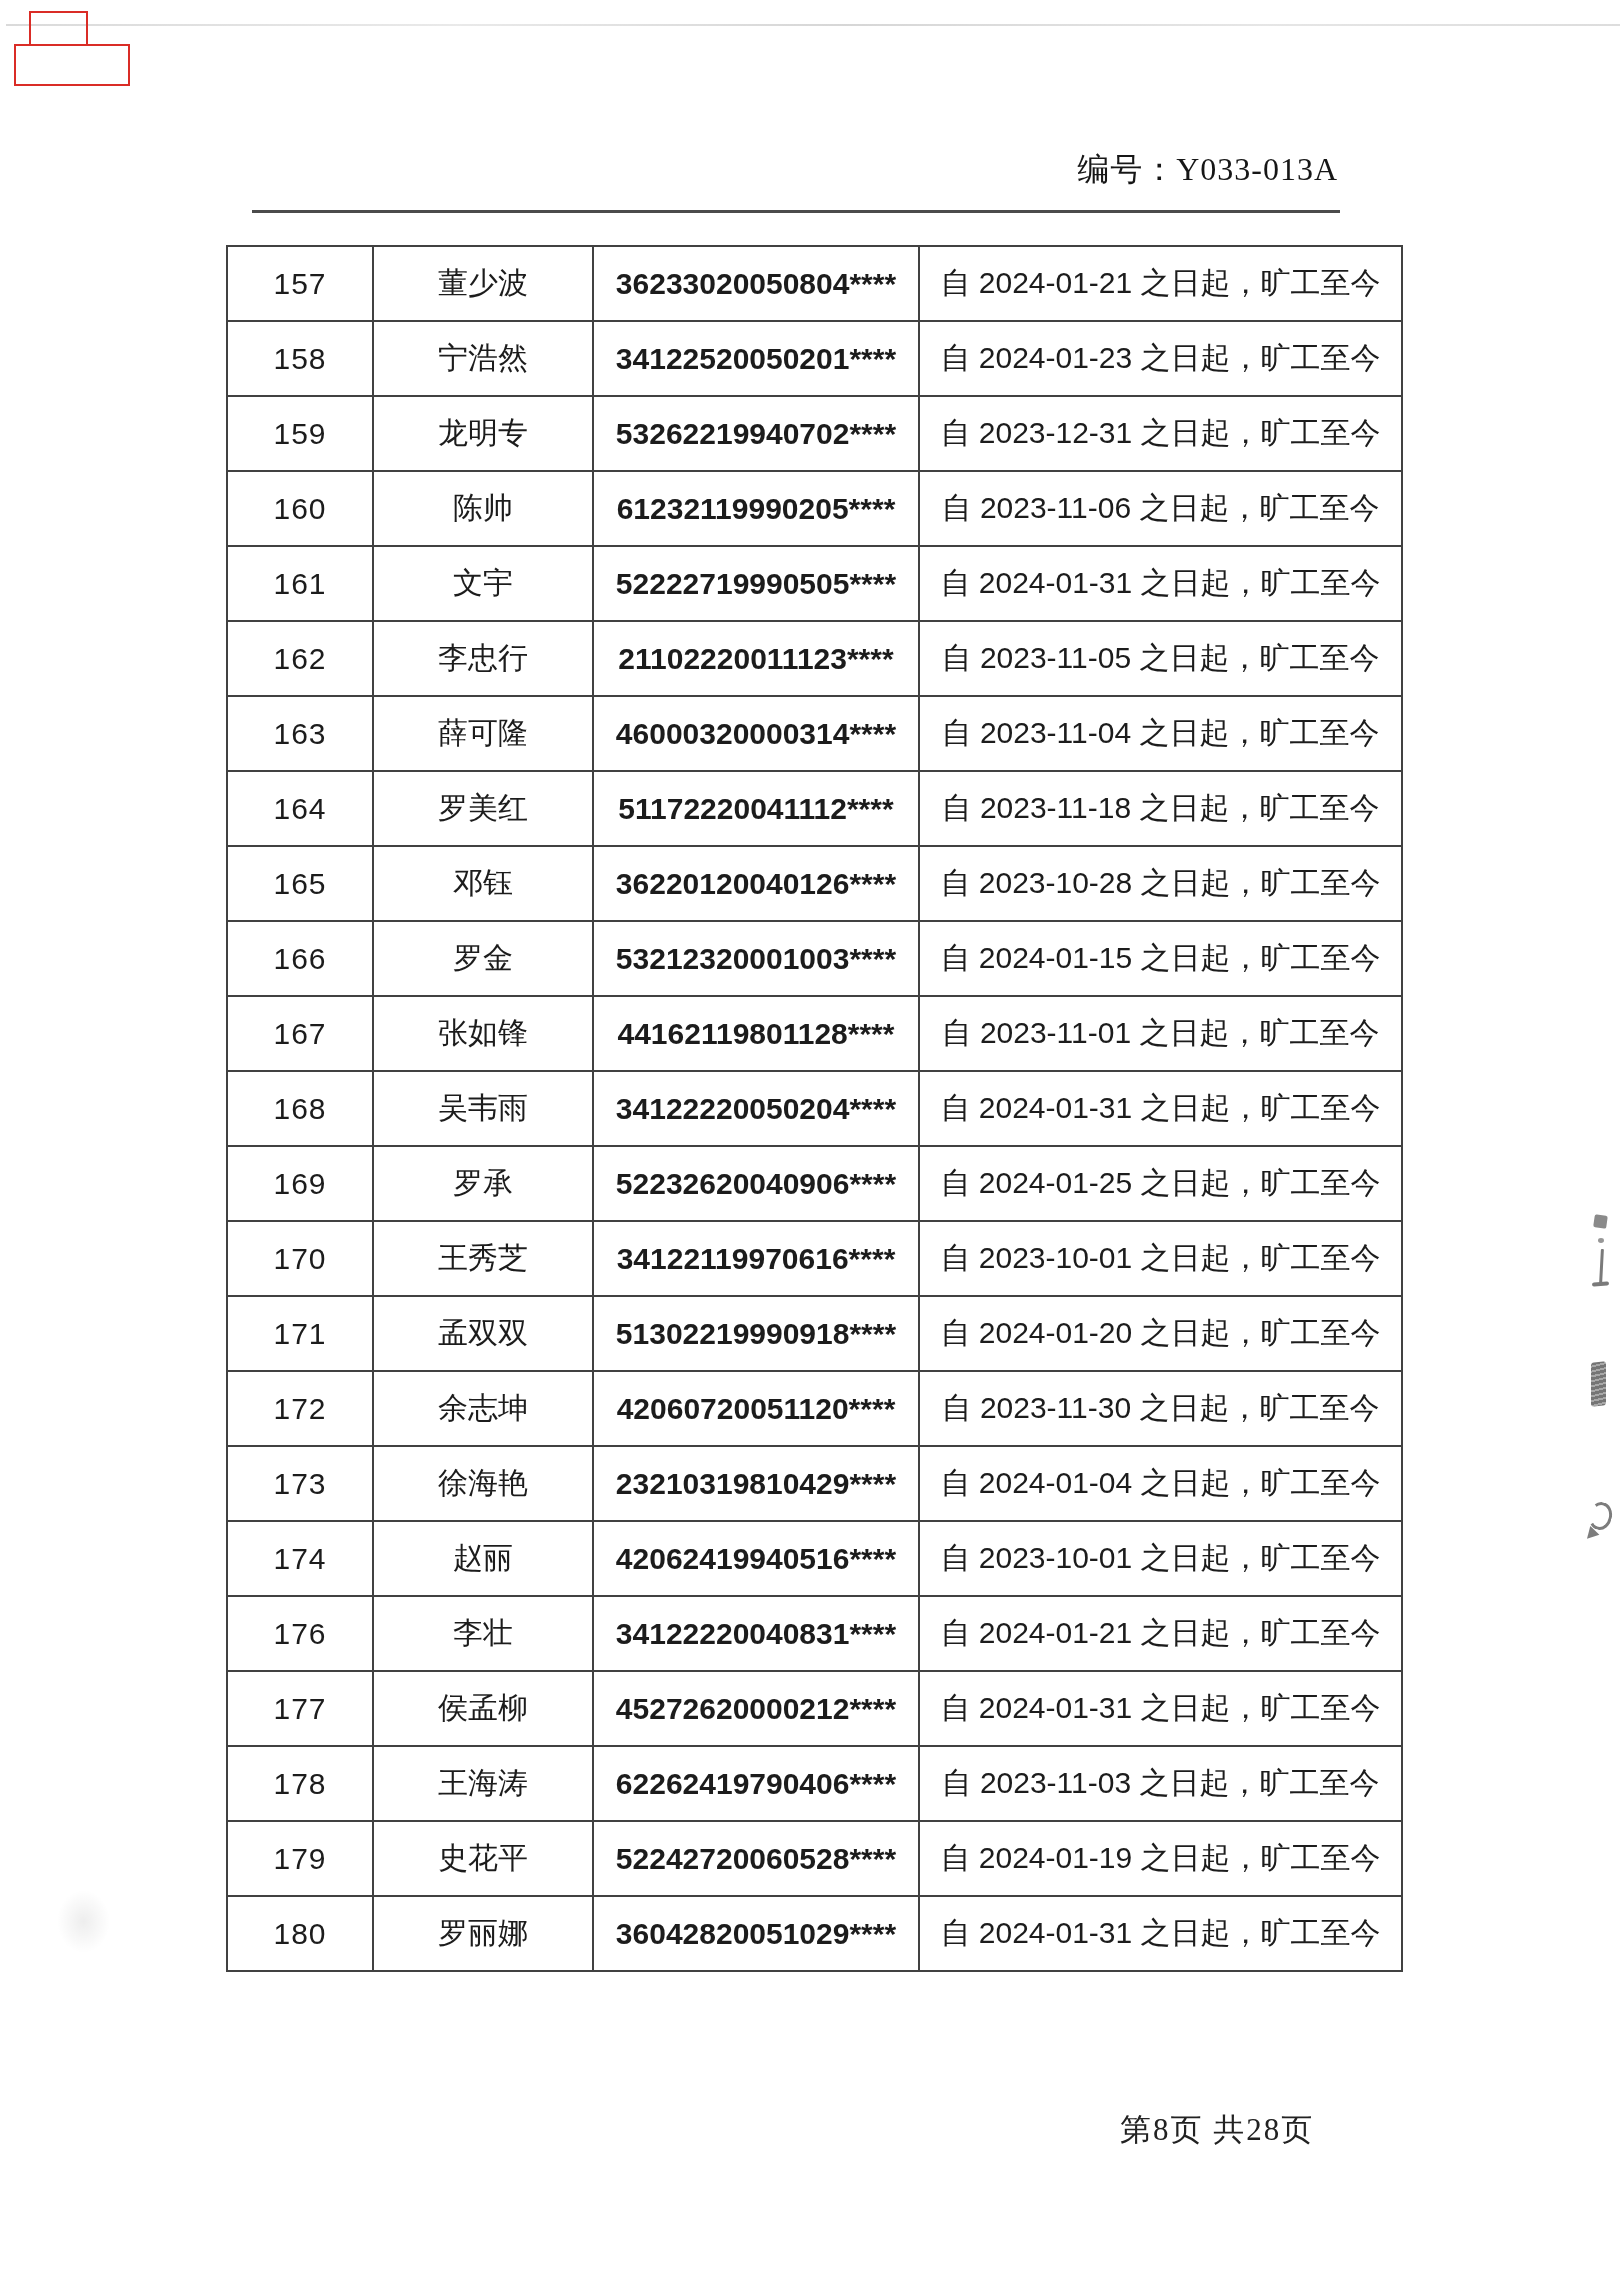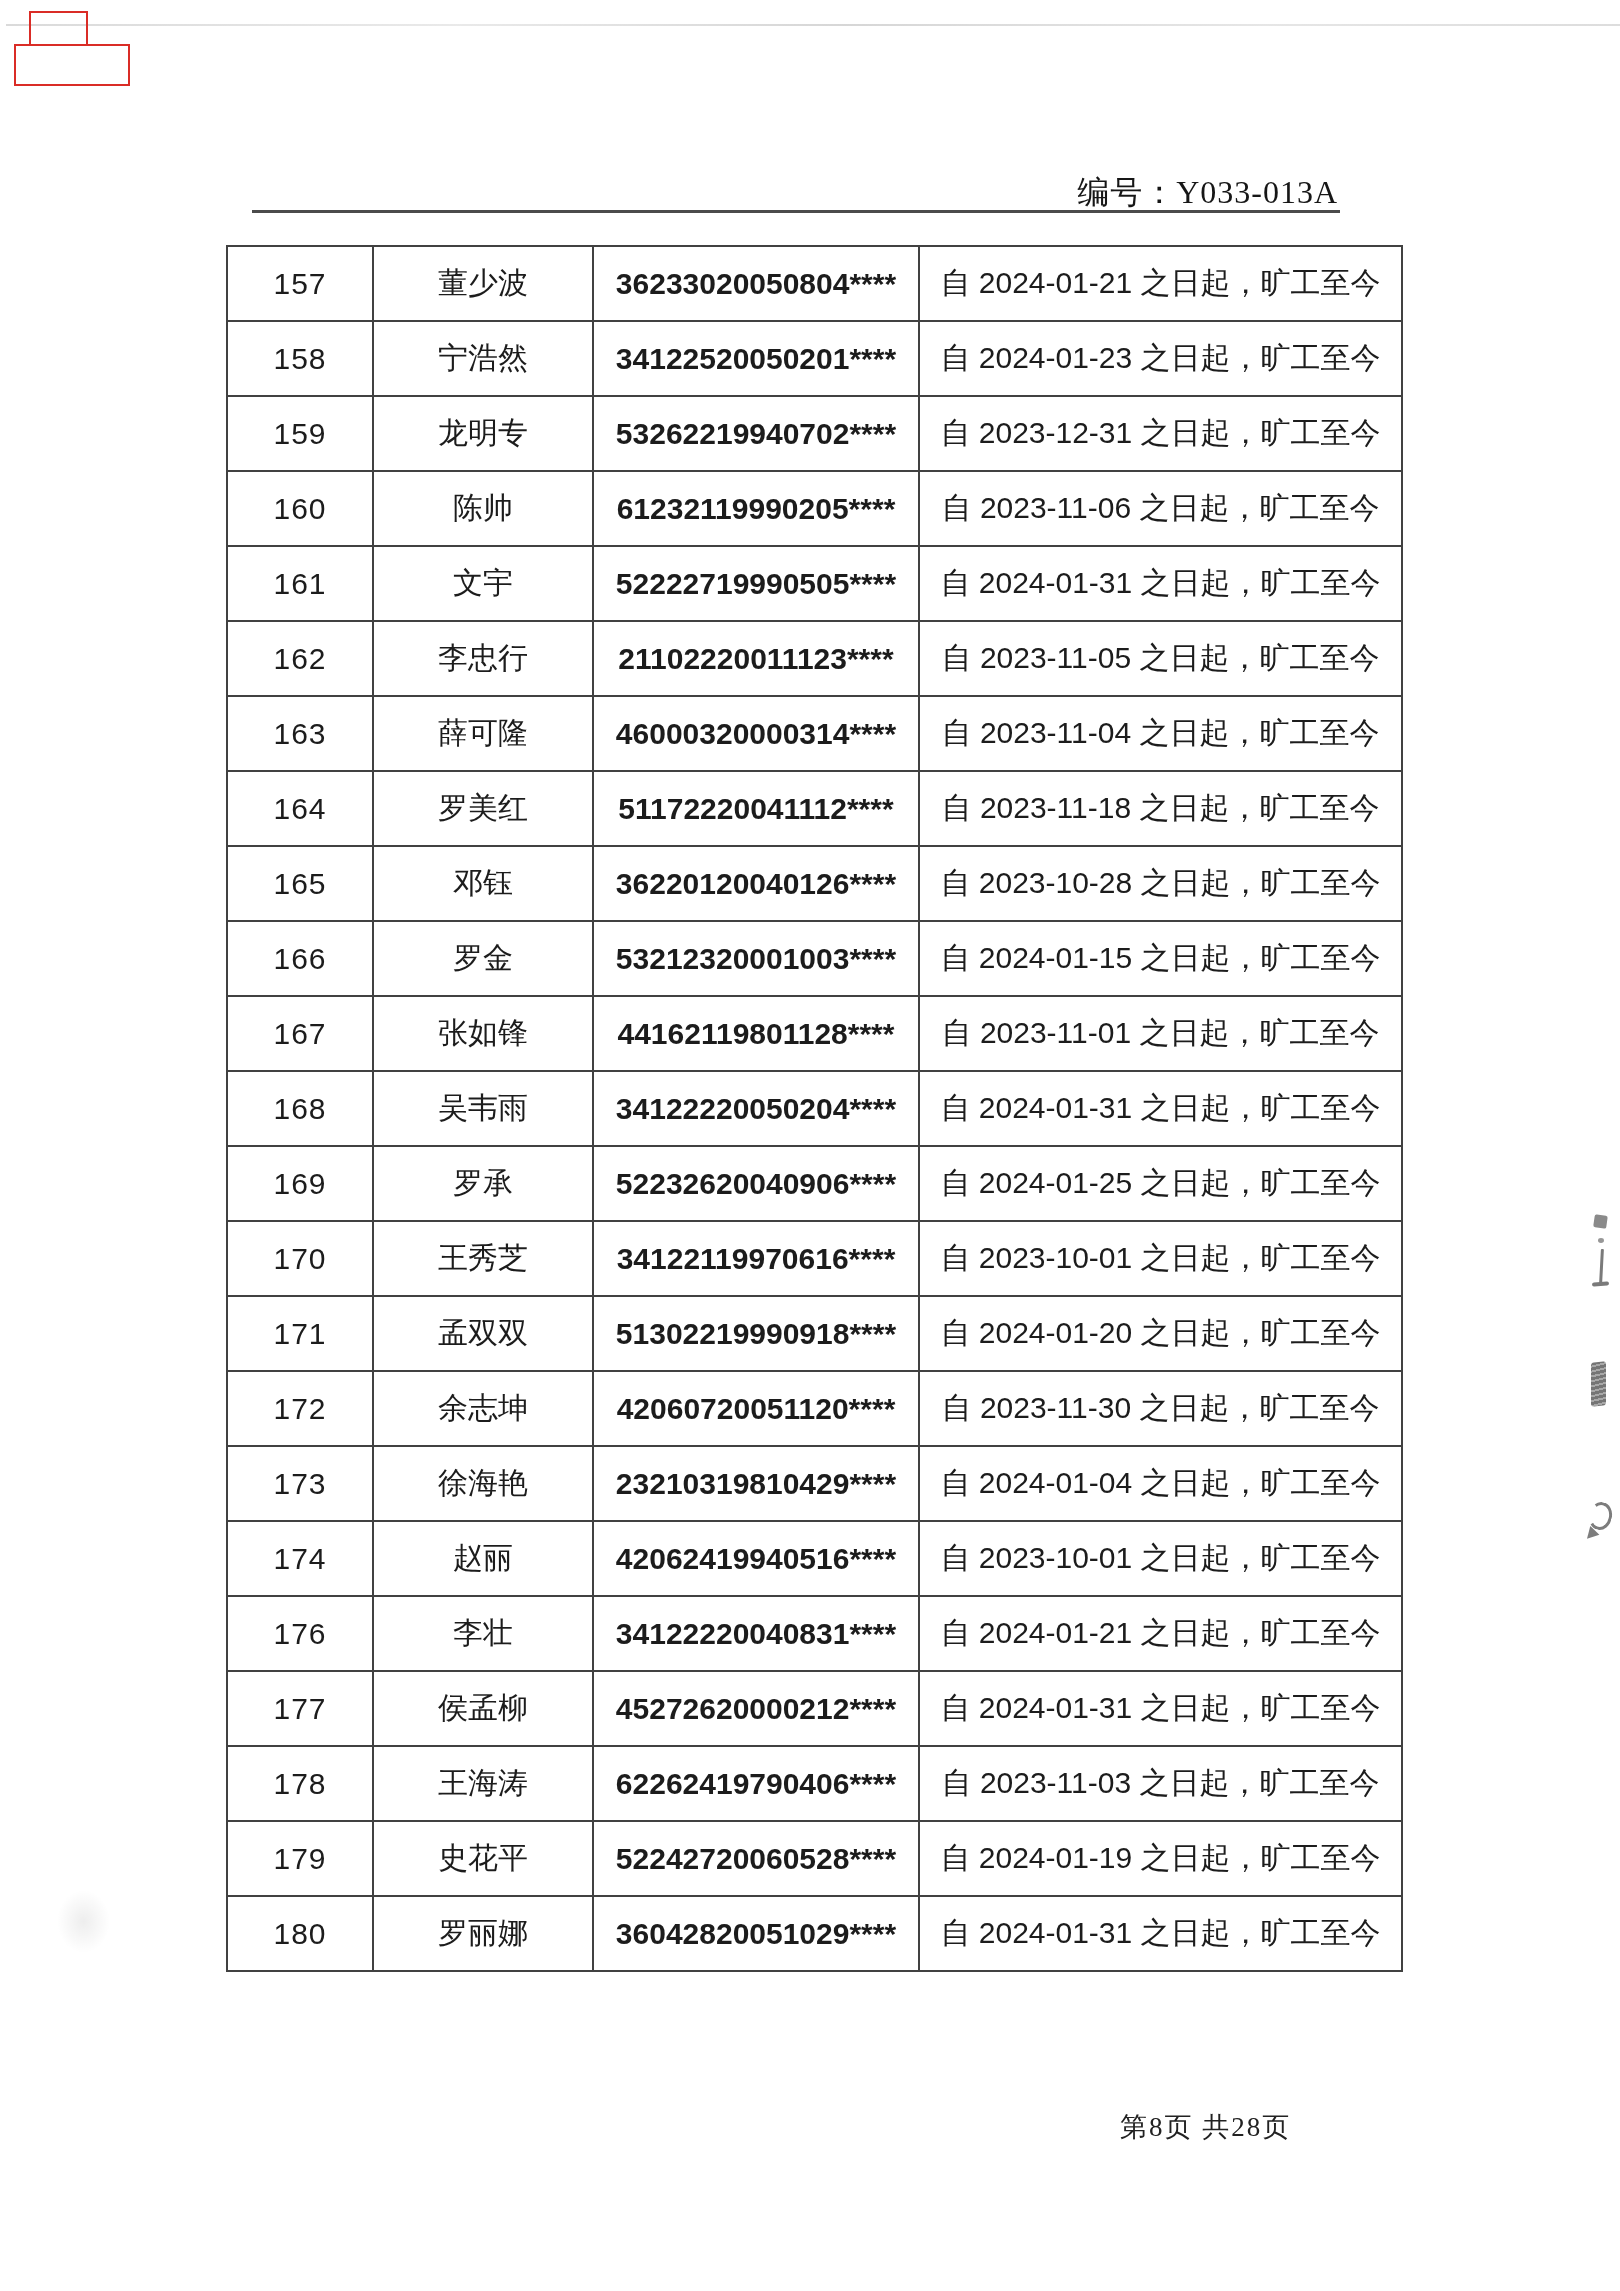--- a/index.html
+++ b/index.html
@@ -18,21 +18,21 @@
     opacity:.9;
   }
 
   
   .red-box { position:absolute; border:2.9px solid #da2c26; background:transparent; }
   .red-box-1 { left:29px; top:10.8px; width:55px; height:31px; }
   .red-box-2 { left:13.7px; top:44px; width:112px; height:38px; }
 
   
   .doc-number {
-    position:absolute; top:171px; right:282px;
+    position:absolute; top:148px; right:282px;
     font-family:"Liberation Serif", serif;
     font-size:32px; color:#161616; letter-spacing:1px; white-space:nowrap;
   }
   .header-rule {
     position:absolute; left:252px; top:210px; width:1088px; height:2.9px;
     background:#4b4b4b;
   }
 
   
   table.roster {
@@ -48,21 +48,21 @@
   }
   table.roster tr { height:75px; }
   td.c-no  { letter-spacing:1px; }
   td.c-id  { letter-spacing:0px;font-weight:bold; }
   td.c-status { font-size:29px;border-radius:31px; }
 
   
   .footer {
     position:absolute; left:1120px; top:2109px;
     font-family:"Liberation Serif", serif;
-    font-size:27px; color:#222; white-space:nowrap; letter-spacing:2px;
+    font-size:31px; color:#222; white-space:nowrap; letter-spacing:2px;
   }
 
   
   .artifact { position:absolute; }
   .a-blob   { left:1594px; top:1215px; width:12.7px; height:12.7px; background:#8a8a8a; transform:rotate(8deg); border-radius:2px; }
   .a-dot    { left:1598px; top:1238px; width:5.9px;  height:4.9px;  background:#979797; border-radius:50%; }
   .a-stroke { left:1600px; top:1249px; width:2.9px;  height:35px; background:#7a7a7a; transform:rotate(3deg); border-radius:1px; }
   .a-stroke-base { left:1592px; top:1282px; width:16.7px; height:3.9px; background:#7a7a7a; border-radius:2px; transform:rotate(-5deg); }
   .a-squiggle {
     left:1591px; top:1362px; width:14.7px; height:44px;

